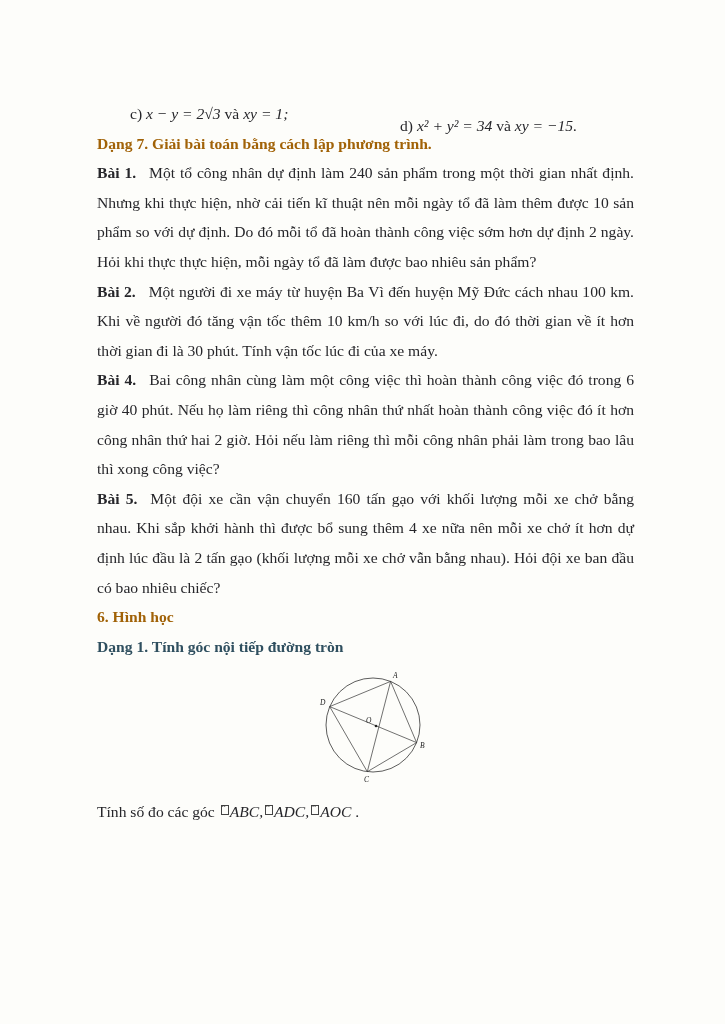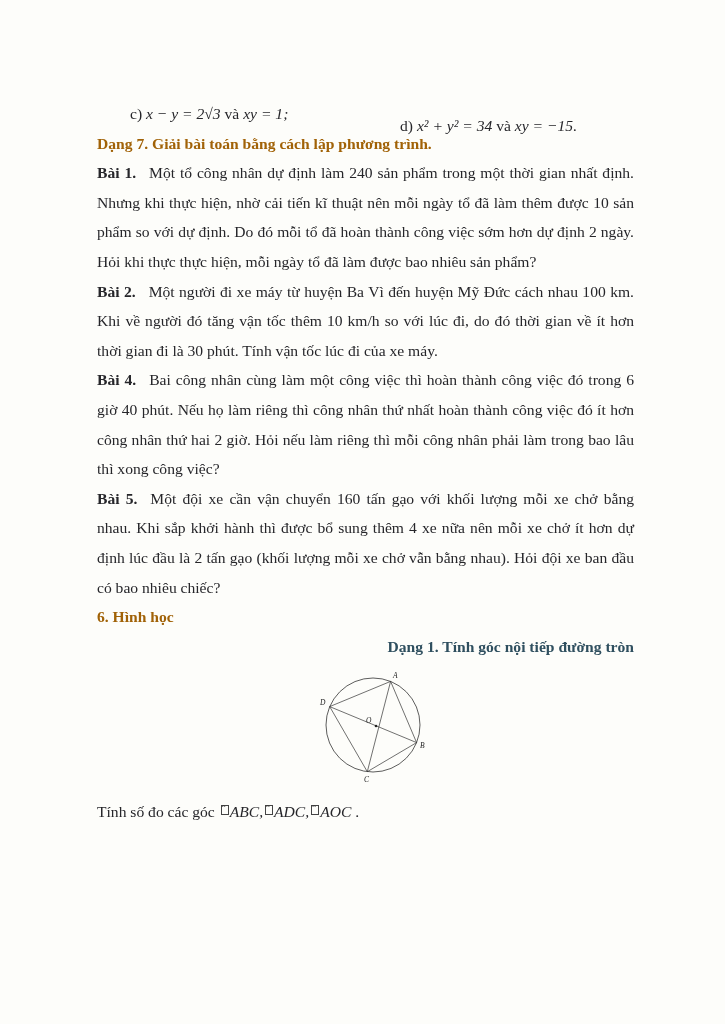--- a/index.html
+++ b/index.html
@@ -17,21 +17,21 @@
     left: 97px; top: 99px;
     width: 537px;
     font-size: 15.6px;
     line-height: 29.6px;
   }
   .eqline { position: relative; height: 29.6px; white-space: nowrap; }
   .eq-c { margin-left: 33px; }
   .eq-d { position: absolute; left: 303px; top: 12px; }
   .math { font-style: italic; }
   .heading { color: #a16207; font-weight: bold; margin: 0; }
-  .dang1 { color: #2f4f5f; font-weight: bold; margin: 0; text-align: right; }
+  .dang1 { color: #2f4f5f; font-weight: bold; margin: 0; }
   p.prob { margin: 0; text-align: justify; }
   b.bai { font-weight: bold; margin-right: 13px; }
   .fig-row { display: flex; justify-content: center; margin: 4px 0 2px; }
   svg .lbl {
     font-family: "Liberation Serif", serif;
     font-style: italic; font-size: 7.5px; fill: #222;
   }
   .hatbox {
     display: inline-block;
     width: 8px; height: 10px;

